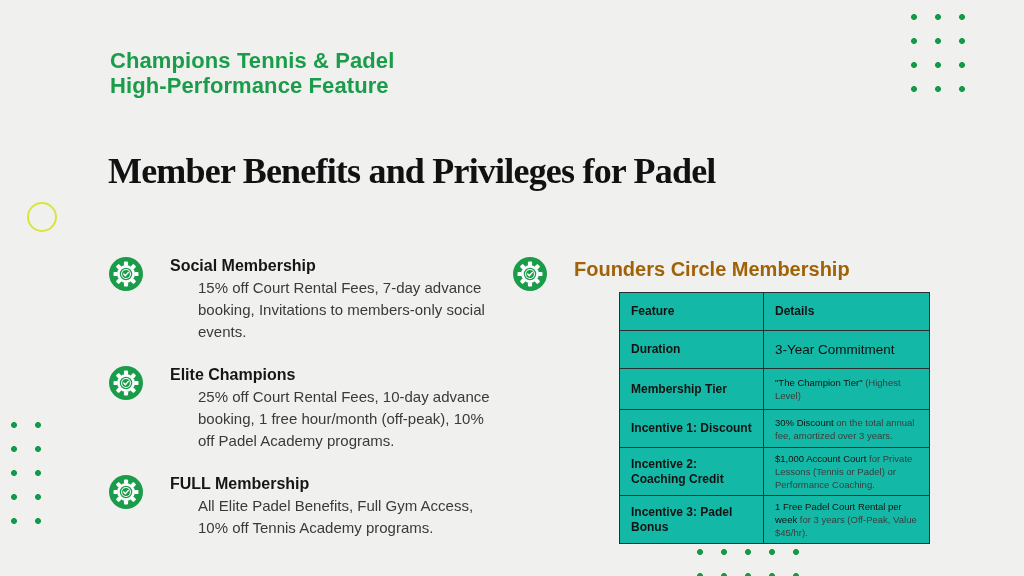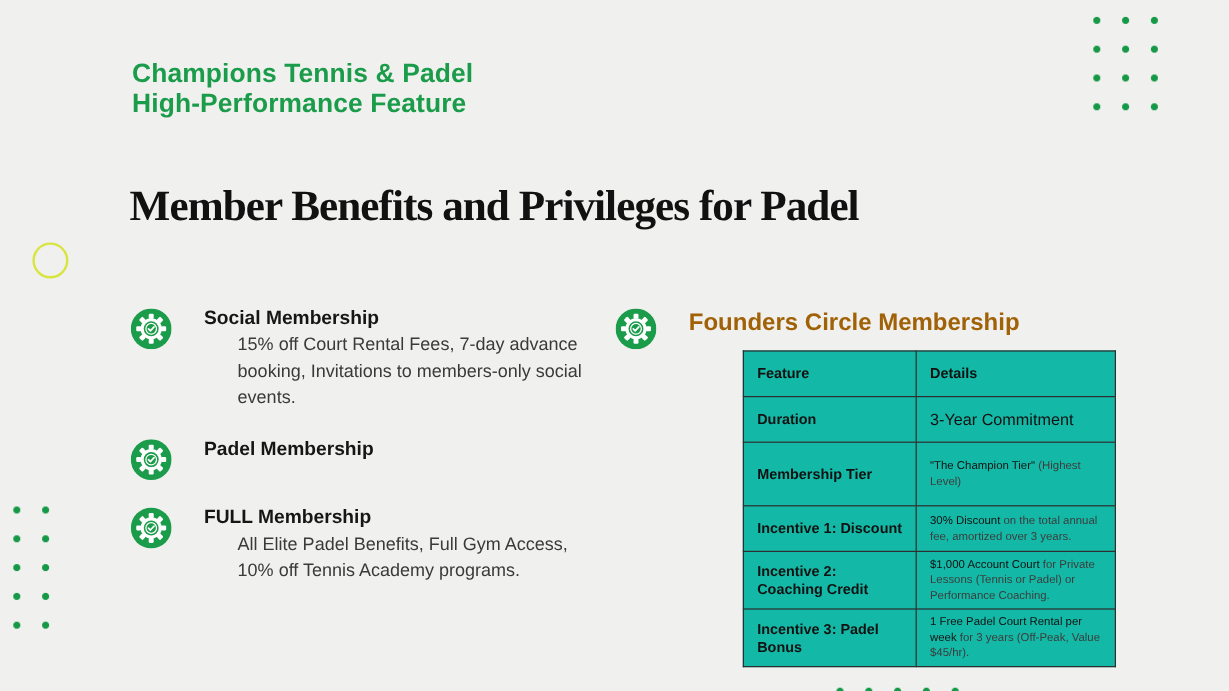--- a/index.html
+++ b/index.html
@@ -53,21 +53,21 @@
   }
   .founders-table col.c-feature { width: 144px; }
   .founders-table col.c-details { width: 166px; }
   .founders-table td, .founders-table th {
     border: 1px solid var(--table-border);
     padding: 4px 8px 4px 11px;
     vertical-align: middle;
     text-align: left;
     height: 38px;
   }
-  .founders-table tr.row-tier td { height: 53px; }
+  .founders-table tr.row-tier td { height: 41px; }
   .founders-table tr.row-bonus td { height: 37px; }
   .cell-feature, .founders-table th { font-size: 12px; font-weight: 700; color: #111; line-height: 15px; }
   .cell-details { font-size: 9.5px; line-height: 13px; color: #3c3c3c; }
   .cell-details .b { font-weight: 400; color: #111; }
   tr.row-duration .cell-details { font-size: 13.5px; line-height: 16px; }
 
   
   .dots {
     position: absolute;
     background-image: radial-gradient(circle, #169947 2.6px, rgba(0,0,0,0) 3.3px);
@@ -129,21 +129,22 @@
       <div class="membership-name">Social Membership</div>
       <div class="membership-desc">15% off Court Rental Fees, 7-day advance booking, Invitations to members-only social events.</div>
     </div>
   </div>
 
   <div class="membership-item">
     <svg class="badge" viewBox="0 0 36 36">
         <use href="#gear-check"></use>
       </svg>
     <div class="membership-text">
-      <div class="membership-name">Padel Membership</div>
+      <div class="membership-name">Elite Champions</div>
+      <div class="membership-desc">25% off Court Rental Fees, 10-day advance booking, 1 free hour/month (off-peak), 10% off Padel Academy programs.</div>
     </div>
   </div>
 
   <div class="membership-item">
     <svg class="badge" viewBox="0 0 36 36">
         <use href="#gear-check"></use>
       </svg>
     <div class="membership-text">
       <div class="membership-name">FULL Membership</div>
       <div class="membership-desc">All Elite Padel Benefits, Full Gym Access, 10% off Tennis Academy programs.</div>

